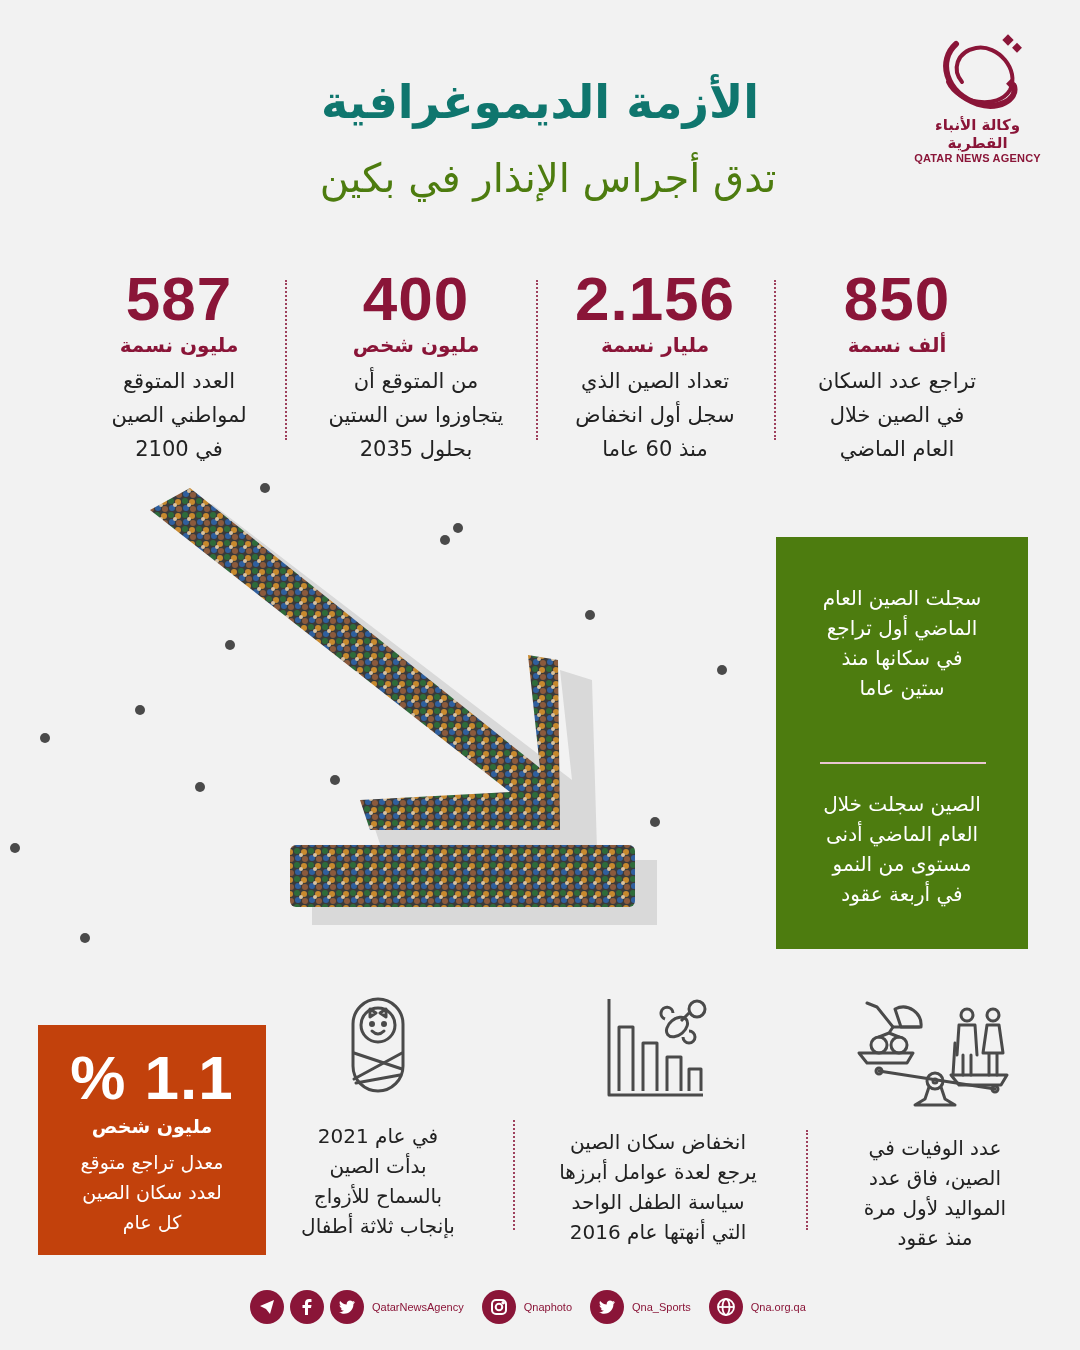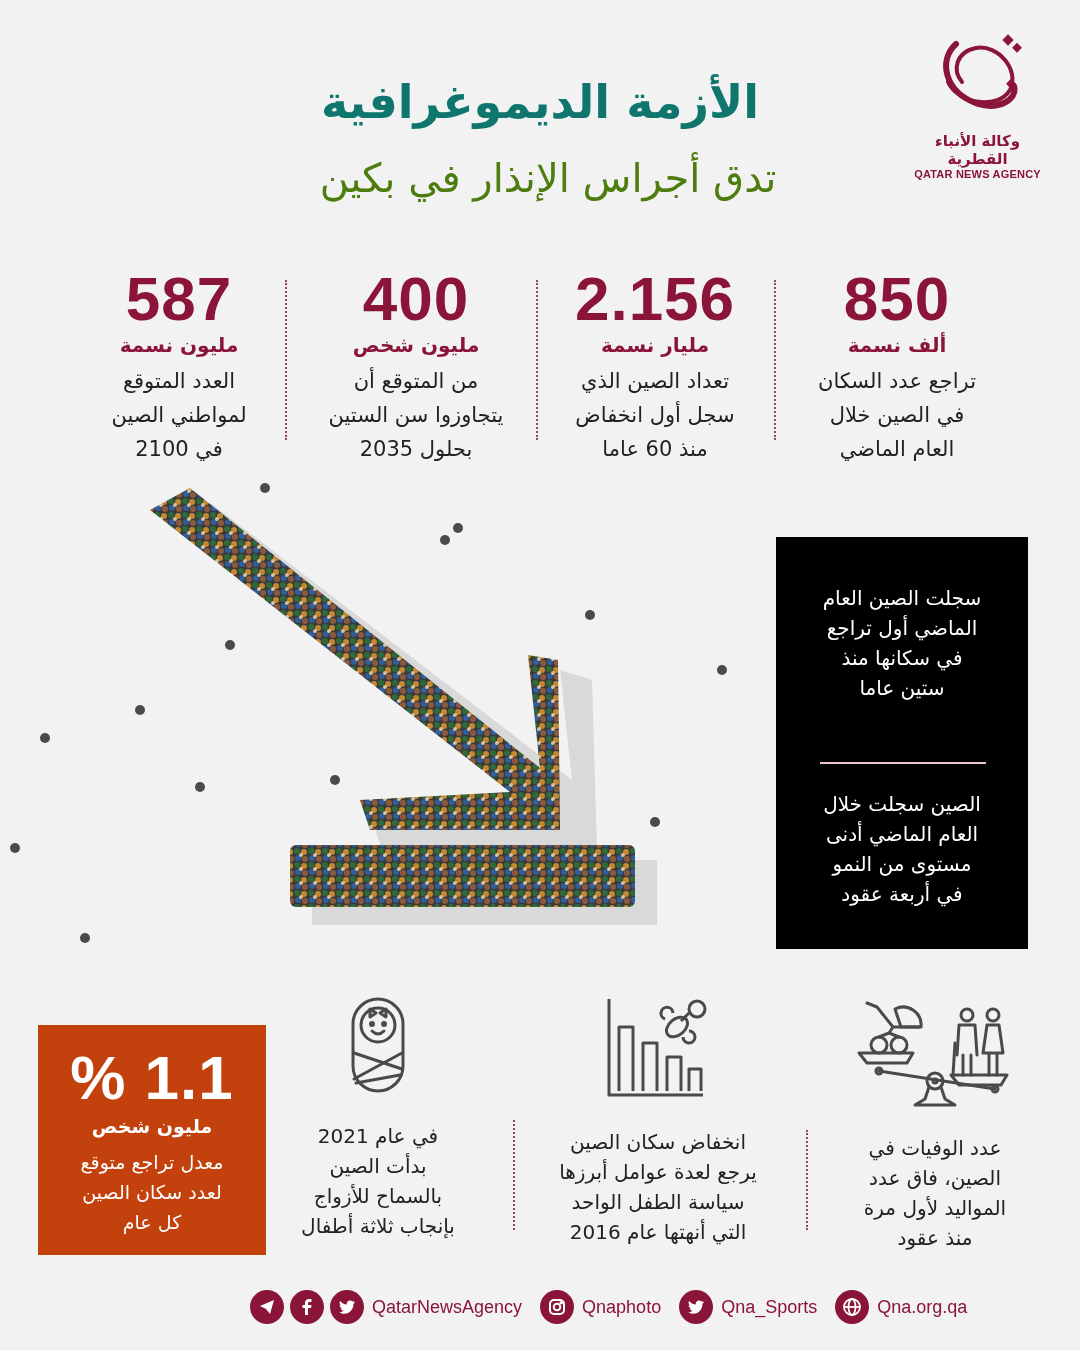--- a/index.html
+++ b/index.html
@@ -9,60 +9,60 @@
     font-family: "DejaVu Sans", sans-serif;
     position: relative;
     overflow: hidden;
     color: #262626;
   }
   .abs { position: absolute; }
 
   
   .logo { left: 905px; top: 30px; width: 145px; height: 130px; text-align: center; }
   .logo svg { display: block; margin: 0 auto; }
-  .logo-ar { font-size: 15px; font-weight: bold; color: #8a1538; margin-top: 18px; direction: rtl; }
+  .logo-ar { font-size: 15px; font-weight: bold; color: #8a1538; margin-top: 2px; direction: rtl; }
   .logo-en { font-family: "Liberation Sans", sans-serif; font-size: 11px; font-weight: bold; color: #8a1538; letter-spacing: 0.2px; }
 
   
   .title { left: 200px; width: 680px; top: 70px; text-align: center; direction: rtl;
     font-size: 46px; font-weight: bold; color: #0f766e; line-height: 64px; }
   .subtitle { left: 208px; width: 680px; top: 148px; text-align: center; direction: rtl;
     font-size: 40px; color: #4d7c0f; line-height: 60px; }
 
   
   .stat { top: 268px; width: 230px; text-align: center; direction: rtl; }
   .stat-num { font-family: "Liberation Sans", sans-serif; font-weight: bold; font-size: 62px; color: #8a1538; line-height: 62px; letter-spacing: 1px; direction: ltr; }
   .stat-unit { font-size: 20px; font-weight: bold; color: #8a1538; line-height: 26px; margin-top: 2px; }
   .stat-desc { font-size: 21px; color: #222; line-height: 34px; margin-top: 6px; }
   .vdots { width: 0; border-left: 2px dotted #8a1538; opacity: 0.8; }
 
   
   .crowd { left: 0; top: 470px; width: 760px; height: 520px; }
 
   
-  .redbox { left: 776px; top: 537px; width: 252px; height: 412px; background: #000000; color: #fff;
+  .redbox { left: 776px; top: 537px; width: 252px; height: 412px; background: #4d7c0f; color: #fff;
     direction: rtl; text-align: center; }
   .redbox p { font-size: 20px; line-height: 30px; }
   .redbox .p1 { position: absolute; top: 46px; left: 20px; right: 20px; }
   .redbox .divider { position: absolute; top: 225px; left: 44px; width: 166px; height: 2px; background: #e9c6d1; }
   .redbox .p2 { position: absolute; top: 252px; left: 20px; right: 20px; }
 
   
   .pctbox { left: 38px; top: 1025px; width: 228px; height: 230px; background: #c2410c; color: #fff; text-align: center; }
   .pct-num { font-family: "Liberation Sans", sans-serif; font-weight: bold; font-size: 62px; line-height: 66px; margin-top: 20px; direction: ltr; letter-spacing: 1px; }
   .pct-unit { font-size: 19px; font-weight: bold; line-height: 26px; margin-top: 2px; direction: rtl; }
   .pct-desc { font-size: 19px; line-height: 30px; margin-top: 8px; direction: rtl; }
 
   
   .col { top: 995px; width: 240px; text-align: center; direction: rtl; }
   .col svg { display: block; margin: 0 auto; }
   .col-text { font-size: 20px; line-height: 30px; color: #222; margin-top: 30px; }
 
   
-  .footer { left: 250px; top: 1288px; height: 38px; display: flex; align-items: center; gap: 6px; font-family: "Liberation Sans", sans-serif; font-size: 18px; color: #8a1538; }
+  .footer { left: 250px; top: 1288px; height: 38px; display: flex; align-items: center; gap: 6px; font-family: "Liberation Sans", sans-serif; font-size: 11px; color: #8a1538; }
   .circ { width: 34px; height: 34px; border-radius: 50%; background: #8a1538; display: inline-flex; align-items: center; justify-content: center; }
   .footer .lbl { margin-right: 12px; margin-left: 2px; }
 </style>
 </head>
 <body>
 
 <div class="abs logo">
   <svg width="100" height="84" viewBox="0 0 100 84">
     <path d="M28 14 C10 30, 16 62, 50 74 C70 80, 90 70, 86 56" fill="none" stroke="#8a1538" stroke-width="6" stroke-linecap="round"></path>
     <path d="M20 52 C30 74, 70 80, 82 60 C92 40, 70 14, 48 18 C28 22, 24 40, 34 52" fill="none" stroke="#8a1538" stroke-width="4" stroke-linecap="round"></path>

